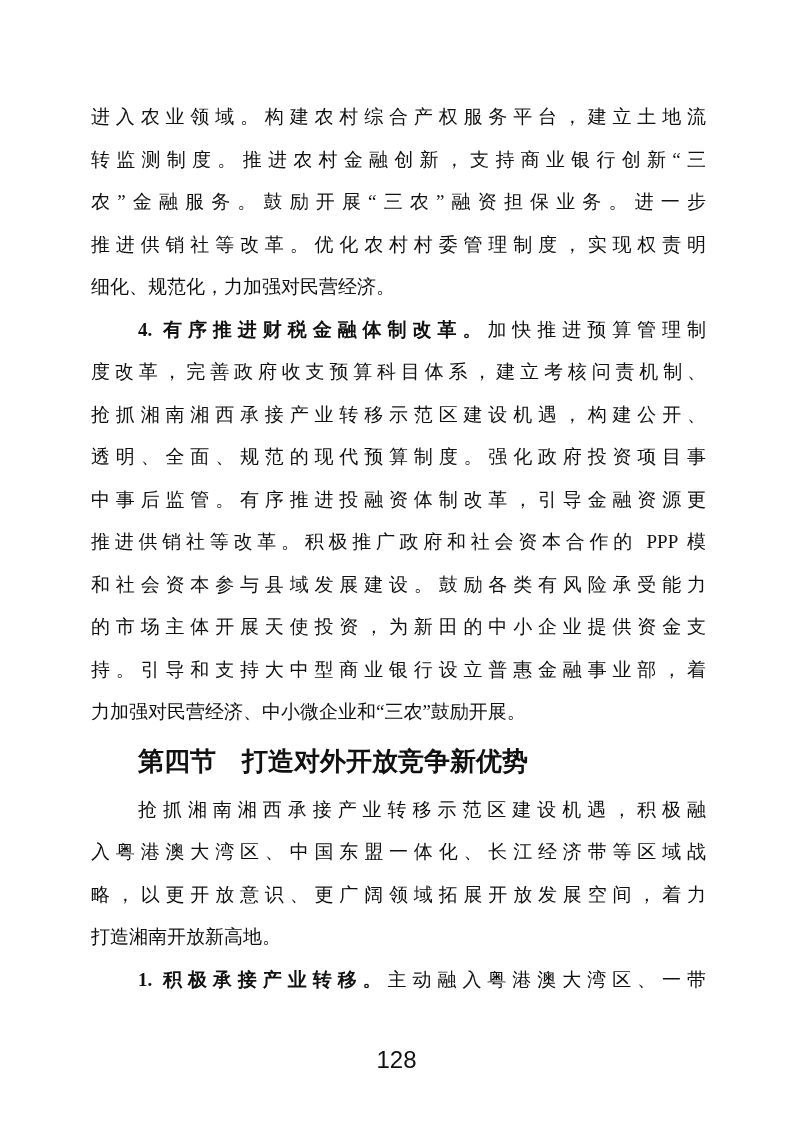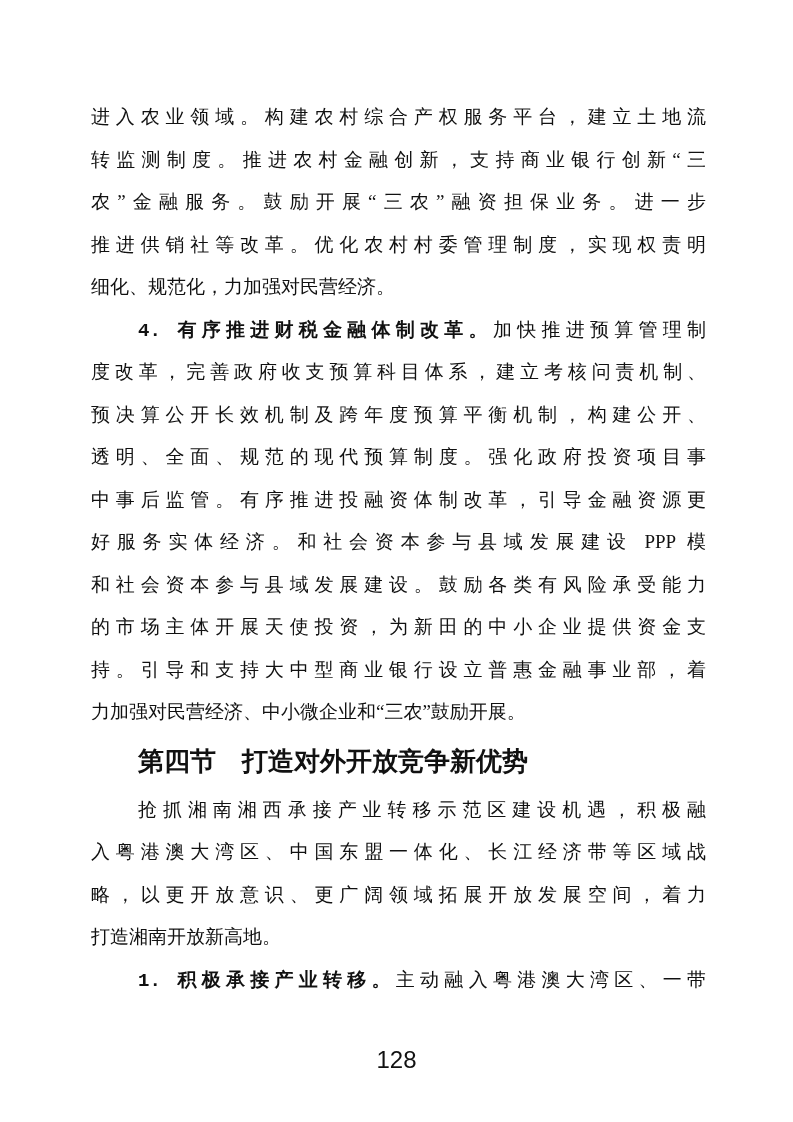--- a/index.html
+++ b/index.html
@@ -29,21 +29,21 @@
     white-space: nowrap;
     color: #111111;
   }
   .line.last {
     text-align-last: left;
   }
   .line.indent {
     padding-left: 47px;
   }
   .lead {
-    font-family: Liberation Mono, monospace;
+    font-family: Liberation Serif, serif;
     font-weight: bold;
   }
   .section-heading {
     font-family: "Liberation Sans", "DejaVu Sans", sans-serif;
     font-weight: bold;
     font-size: 26px;
     line-height: 45px;
     height: 45px;
     margin-top: 5px;
     margin-bottom: 5px;
@@ -74,24 +74,24 @@
       <div class="line">农”金融服务。鼓励开展“三农”融资担保业务。进一步</div>
       <div class="line">推进供销社等改革。优化农村村委管理制度，实现权责明</div>
       <div class="line last">细化、规范化，力加强对民营经济。</div>
     </div>
 
     <div>
       <div class="line indent">
         <span class="lead">4. 有序推进财税金融体制改革。</span><span>加快推进预算管理制</span>
       </div>
       <div class="line">度改革，完善政府收支预算科目体系，建立考核问责机制、</div>
-      <div class="line">预决算公开长效机制及跨年度预算平衡机制，构建公开、</div>
+      <div class="line">抢抓湘南湘西承接产业转移示范区建设机遇，构建公开、</div>
       <div class="line">透明、全面、规范的现代预算制度。强化政府投资项目事</div>
       <div class="line">中事后监管。有序推进投融资体制改革，引导金融资源更</div>
-      <div class="line">好服务实体经济。和社会资本参与县域发展建设 PPP 模</div>
+      <div class="line">推进供销社等改革。积极推广政府和社会资本合作的 PPP 模</div>
       <div class="line">和社会资本参与县域发展建设。鼓励各类有风险承受能力</div>
       <div class="line">的市场主体开展天使投资，为新田的中小企业提供资金支</div>
       <div class="line">持。引导和支持大中型商业银行设立普惠金融事业部，着</div>
       <div class="line last">力加强对民营经济、中小微企业和“三农”鼓励开展。</div>
     </div>
 
     <div class="section-heading">第四节　打造对外开放竞争新优势</div>
 
     <div>
       <div class="line indent">抢抓湘南湘西承接产业转移示范区建设机遇，积极融</div>

